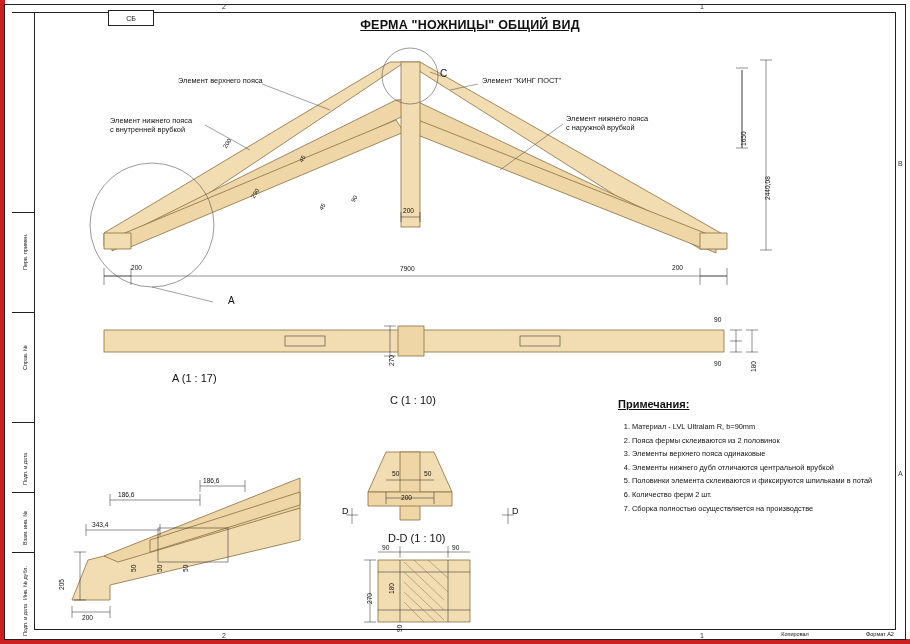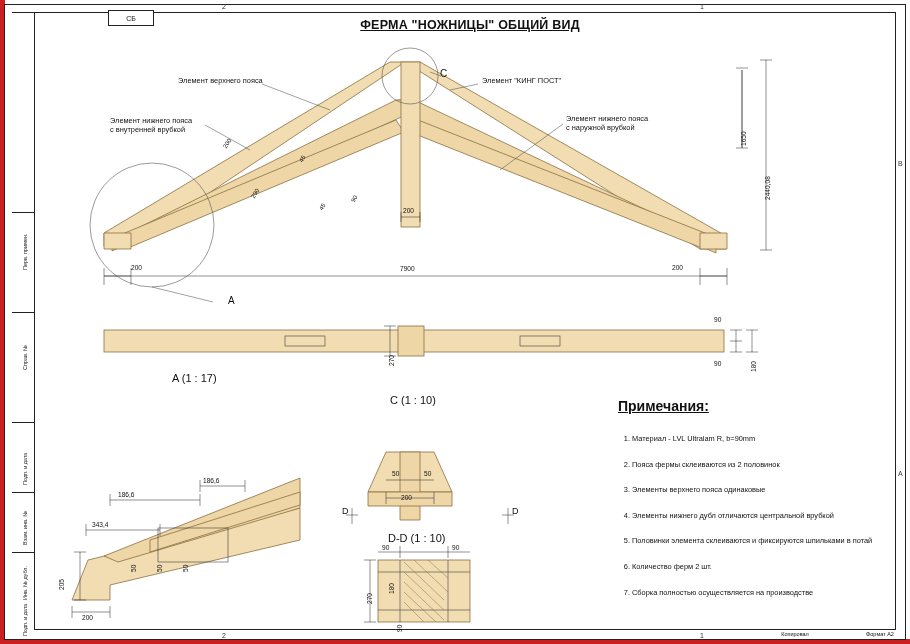--- a/index.html
+++ b/index.html
@@ -21,25 +21,25 @@
   .lm-col{position:absolute;left:12px;top:12px;width:22px;height:616px;border-right:1px solid #222;}
   .lm-cell{position:absolute;left:0;width:22px;border-top:1px solid #222;}
   .lm-txt{position:absolute;font-size:5.5px;color:#222;transform:rotate(-90deg);transform-origin:left top;white-space:nowrap;}
 
   .boxlabel{position:absolute;border:1px solid #222;font-size:7px;display:flex;
             align-items:center;justify-content:center;background:#fff;}
 
   .wm{position:absolute;left:150px;top:300px;font-size:34px;font-weight:bold;
       color:rgba(170,170,170,.35);letter-spacing:4px;user-select:none;}
 
-  .note-title{position:absolute;left:618px;top:398px;font-size:14px;font-weight:bold;
+  .note-title{position:absolute;left:618px;top:398px;font-size:11px;font-weight:bold;
               text-decoration:underline;}
   .notes{position:absolute;left:618px;top:418px;width:272px;font-size:7.4px;line-height:9.6px;color:#111;}
   .notes ol{margin:0;padding-left:14px;}
-  .notes li{margin:16px 0 .5px 0;}
+  .notes li{margin:4px 0 .5px 0;}
 
   .callout{position:absolute;font-size:7.4px;line-height:9.3px;color:#111;}
   .dim{position:absolute;font-size:6.6px;color:#111;}
   .dimv{position:absolute;font-size:6.6px;color:#111;transform:rotate(-90deg);transform-origin:left top;white-space:nowrap;}
   .dimr{position:absolute;font-size:6px;color:#111;white-space:nowrap;}
   .viewlbl{position:absolute;font-size:11px;color:#111;}
 
   svg{position:absolute;left:0;top:0;overflow:visible;}
   .wood{fill:#f2dcb2;stroke:#8a7040;stroke-width:.8;}
   .wood2{fill:#efd6a6;stroke:#8a7040;stroke-width:.8;}

